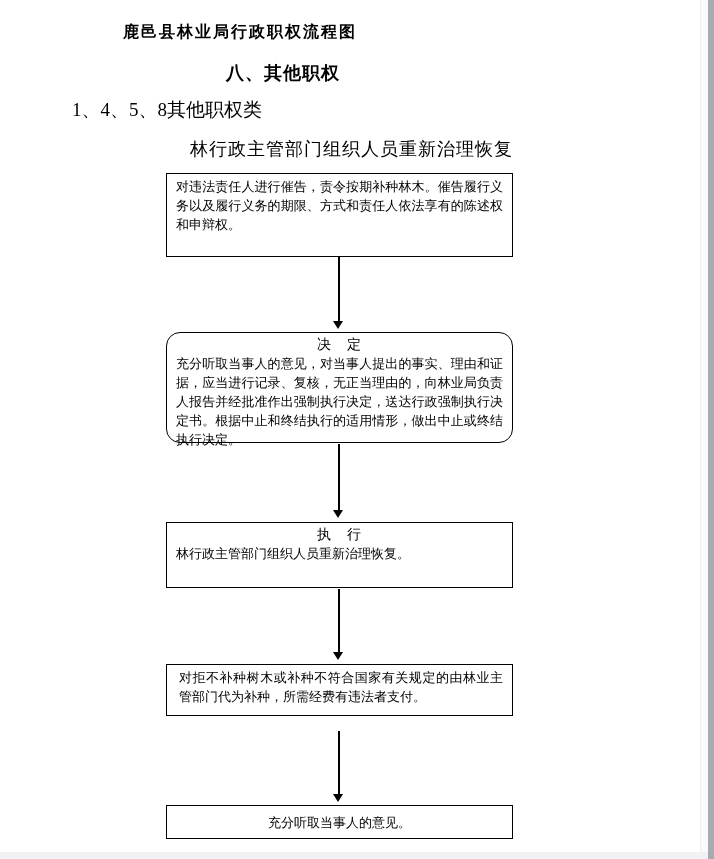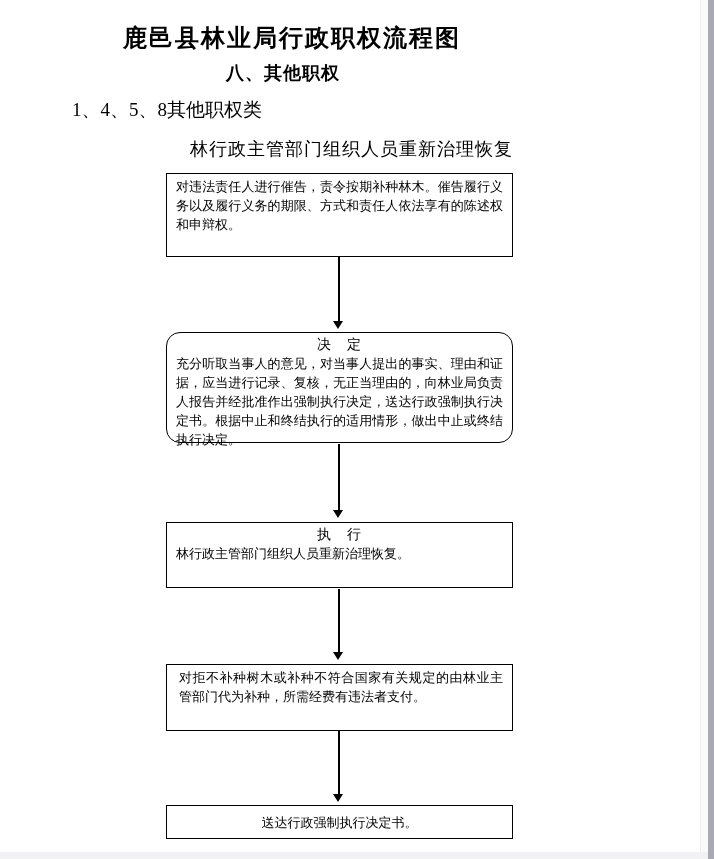--- a/index.html
+++ b/index.html
@@ -20,21 +20,21 @@
     position:absolute;left:708px;top:0;width:6px;height:859px;
     background:#a9a9b2;
   }
   .edge-bottom{
     position:absolute;left:0;top:852px;width:708px;height:7px;
     background:#f2f2f5;
   }
   
   .main-title{
     position:absolute;left:123px;top:22px;width:400px;
-    font-size:24px;font-weight:bold;letter-spacing:2px;white-space:nowrap;
+    font-size:16px;font-weight:bold;letter-spacing:2px;white-space:nowrap;
   }
   .section-title{
     position:absolute;left:226px;top:61px;width:300px;
     font-size:18px;font-weight:bold;letter-spacing:1px;white-space:nowrap;
   }
   .category-line{
     position:absolute;left:72px;top:97px;width:400px;
     font-size:19px;white-space:nowrap;
   }
   .flow-title{
@@ -57,21 +57,21 @@
   }
   .box-body{
     font-size:13px;
     line-height:19px;
     text-align:justify;
   }
   .box-body.center{}
   .box1{top:173px;height:84px;}
   .box2{top:332px;height:111px;border-radius:14px;}
   .box3{top:522px;height:66px;}
-  .box4{top:664px;height:67px;padding-left:12px;}
+  .box4{top:664px;height:52px;padding-left:12px;}
   .box5{top:805px;height:34px;display:flex;align-items:center;justify-content:center;}
   .box5 .box-body{text-align:center;width:100%;}
   
   .arrow{position:absolute;left:333px;width:11px;}
   .arrow-stem{
     position:absolute;left:4.5px;top:0;bottom:7px;width:2px;background:#000000;
   }
   .arrow-head{
     position:absolute;bottom:0;left:0;width:0;height:0;
     border-left:5.5px solid transparent;
@@ -125,20 +125,20 @@
   <div class="box box4">
     <div class="box-body">对拒不补种树木或补种不符合国家有关规定的由林业主管部门代为补种，所需经费有违法者支付。</div>
   </div>
 
   <div class="arrow arrow4">
     <div class="arrow-stem"></div>
     <div class="arrow-head"></div>
   </div>
 
   <div class="box box5">
-    <div class="box-body">送达行政强制执行决定书。</div>
+    <div class="box-body">充分听取当事人的意见。</div>
   </div>
 
   <div class="edge-light"></div>
   <div class="edge-gray"></div>
   <div class="edge-bottom"></div>
 
 </div>
 
 </body></html>

